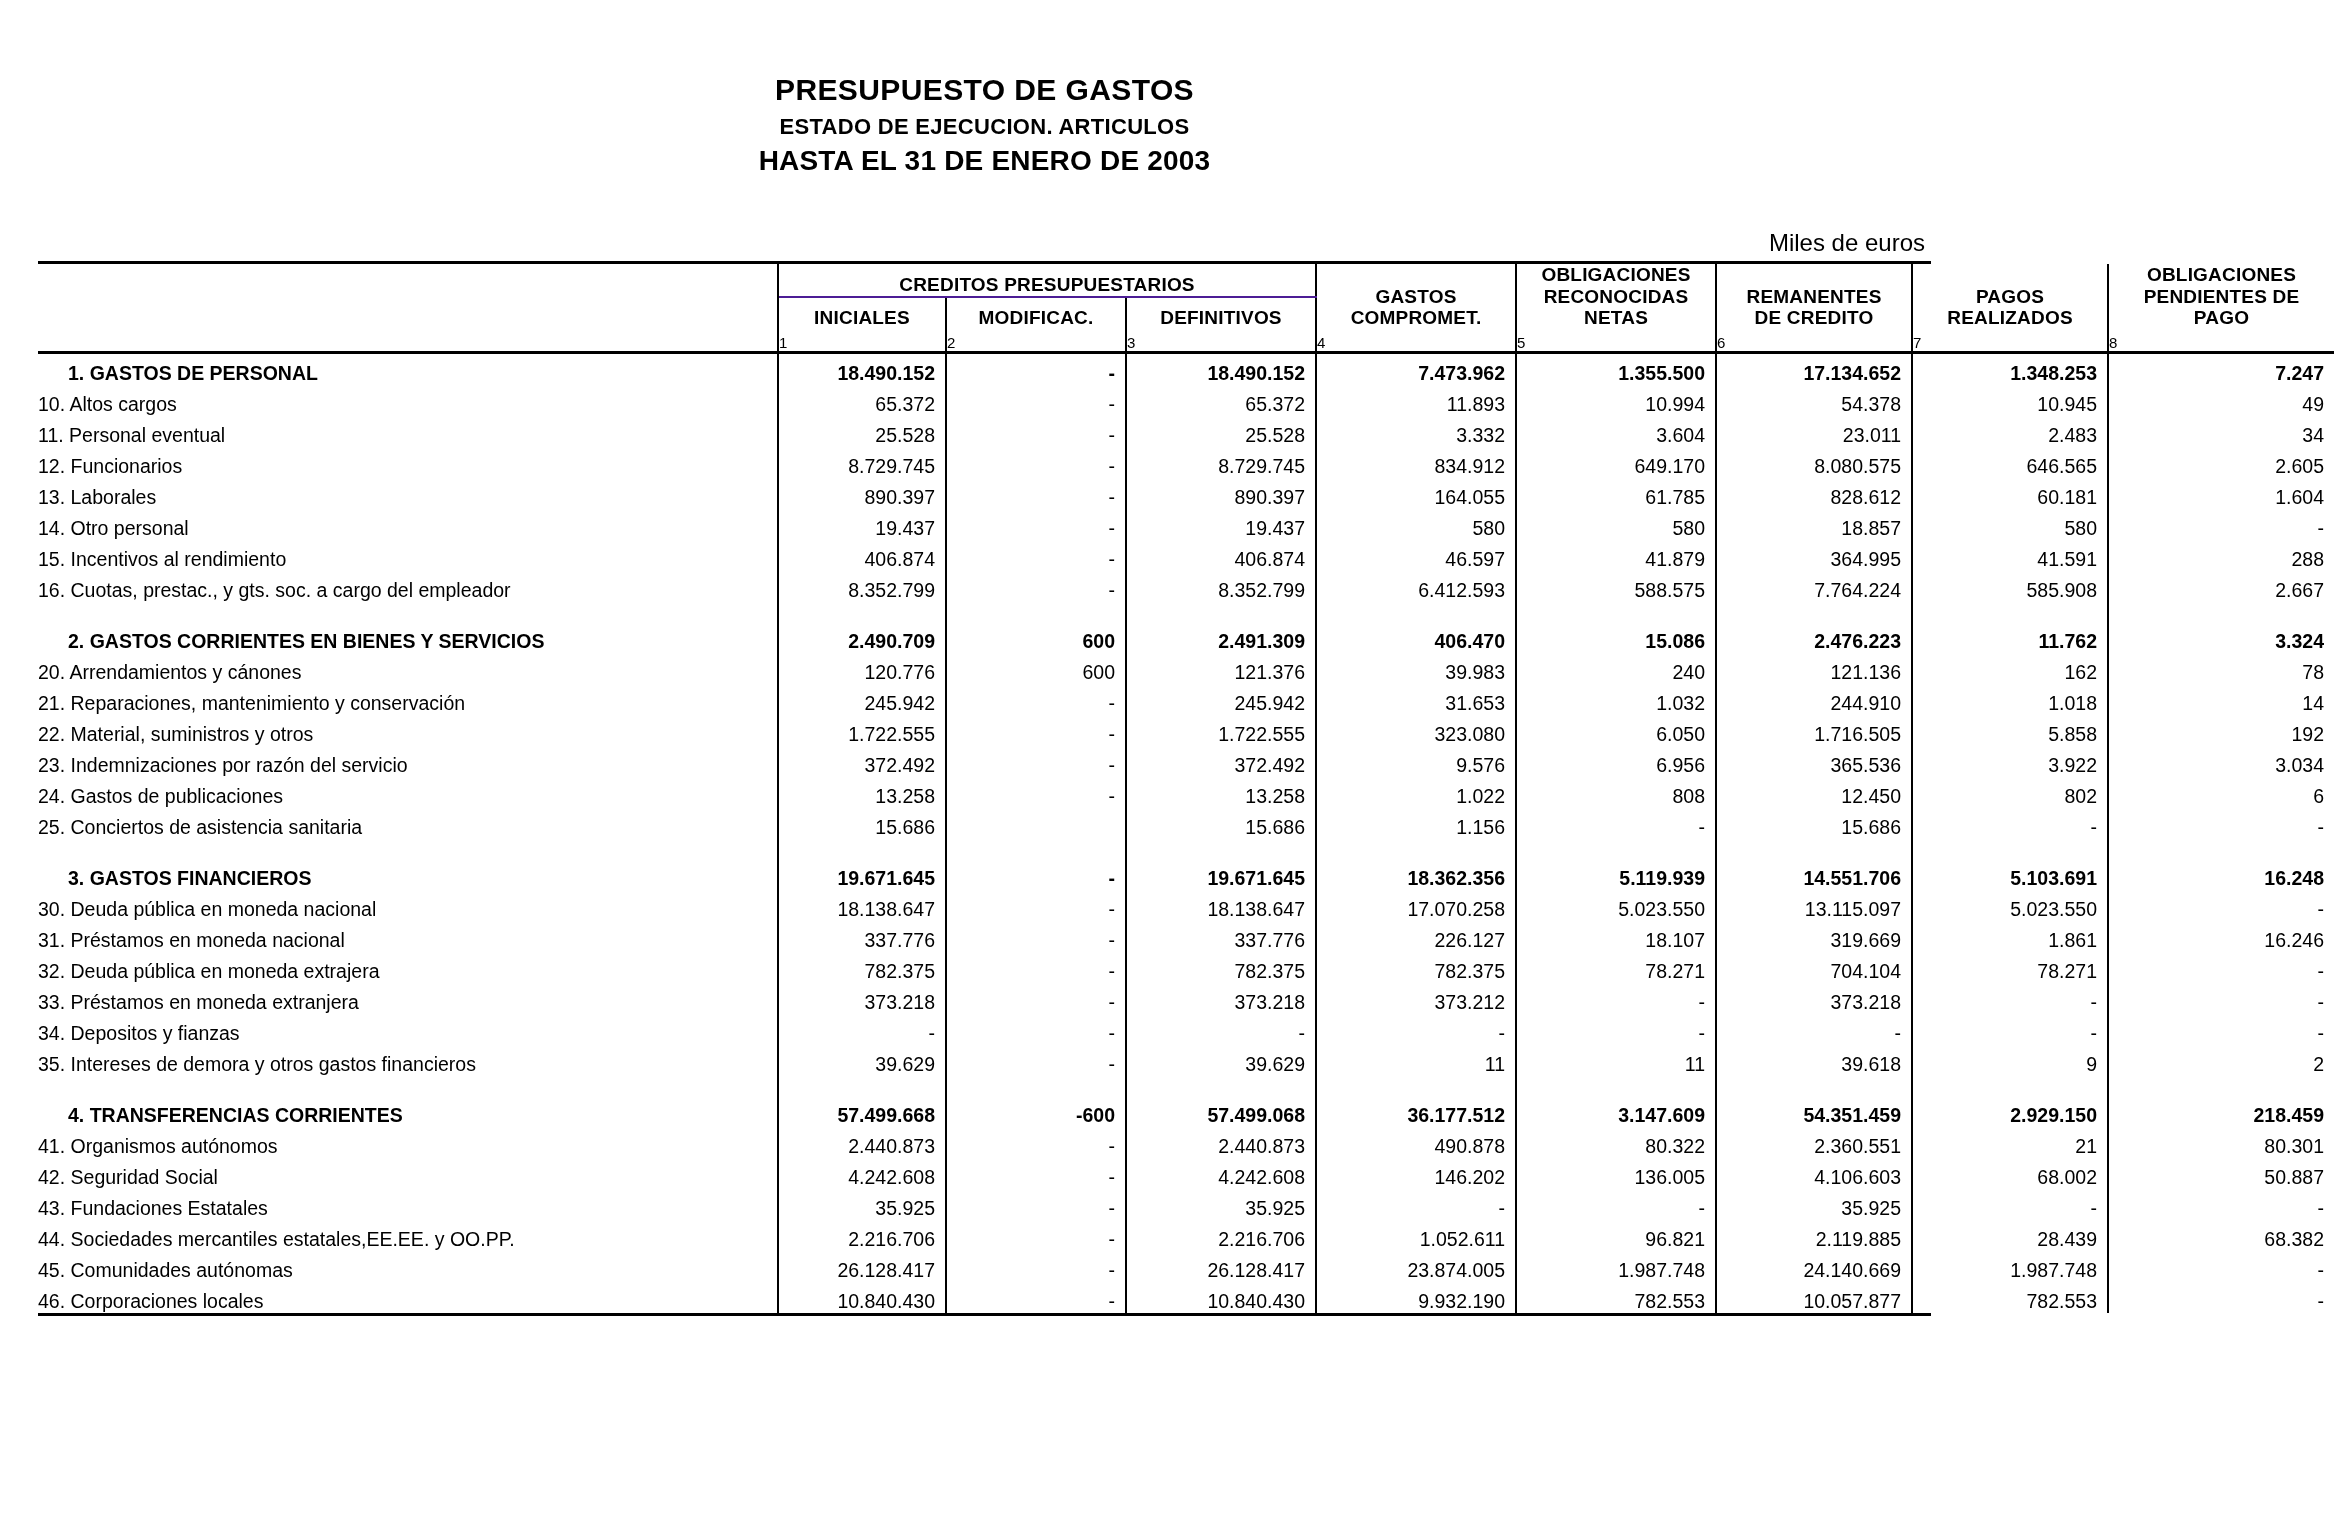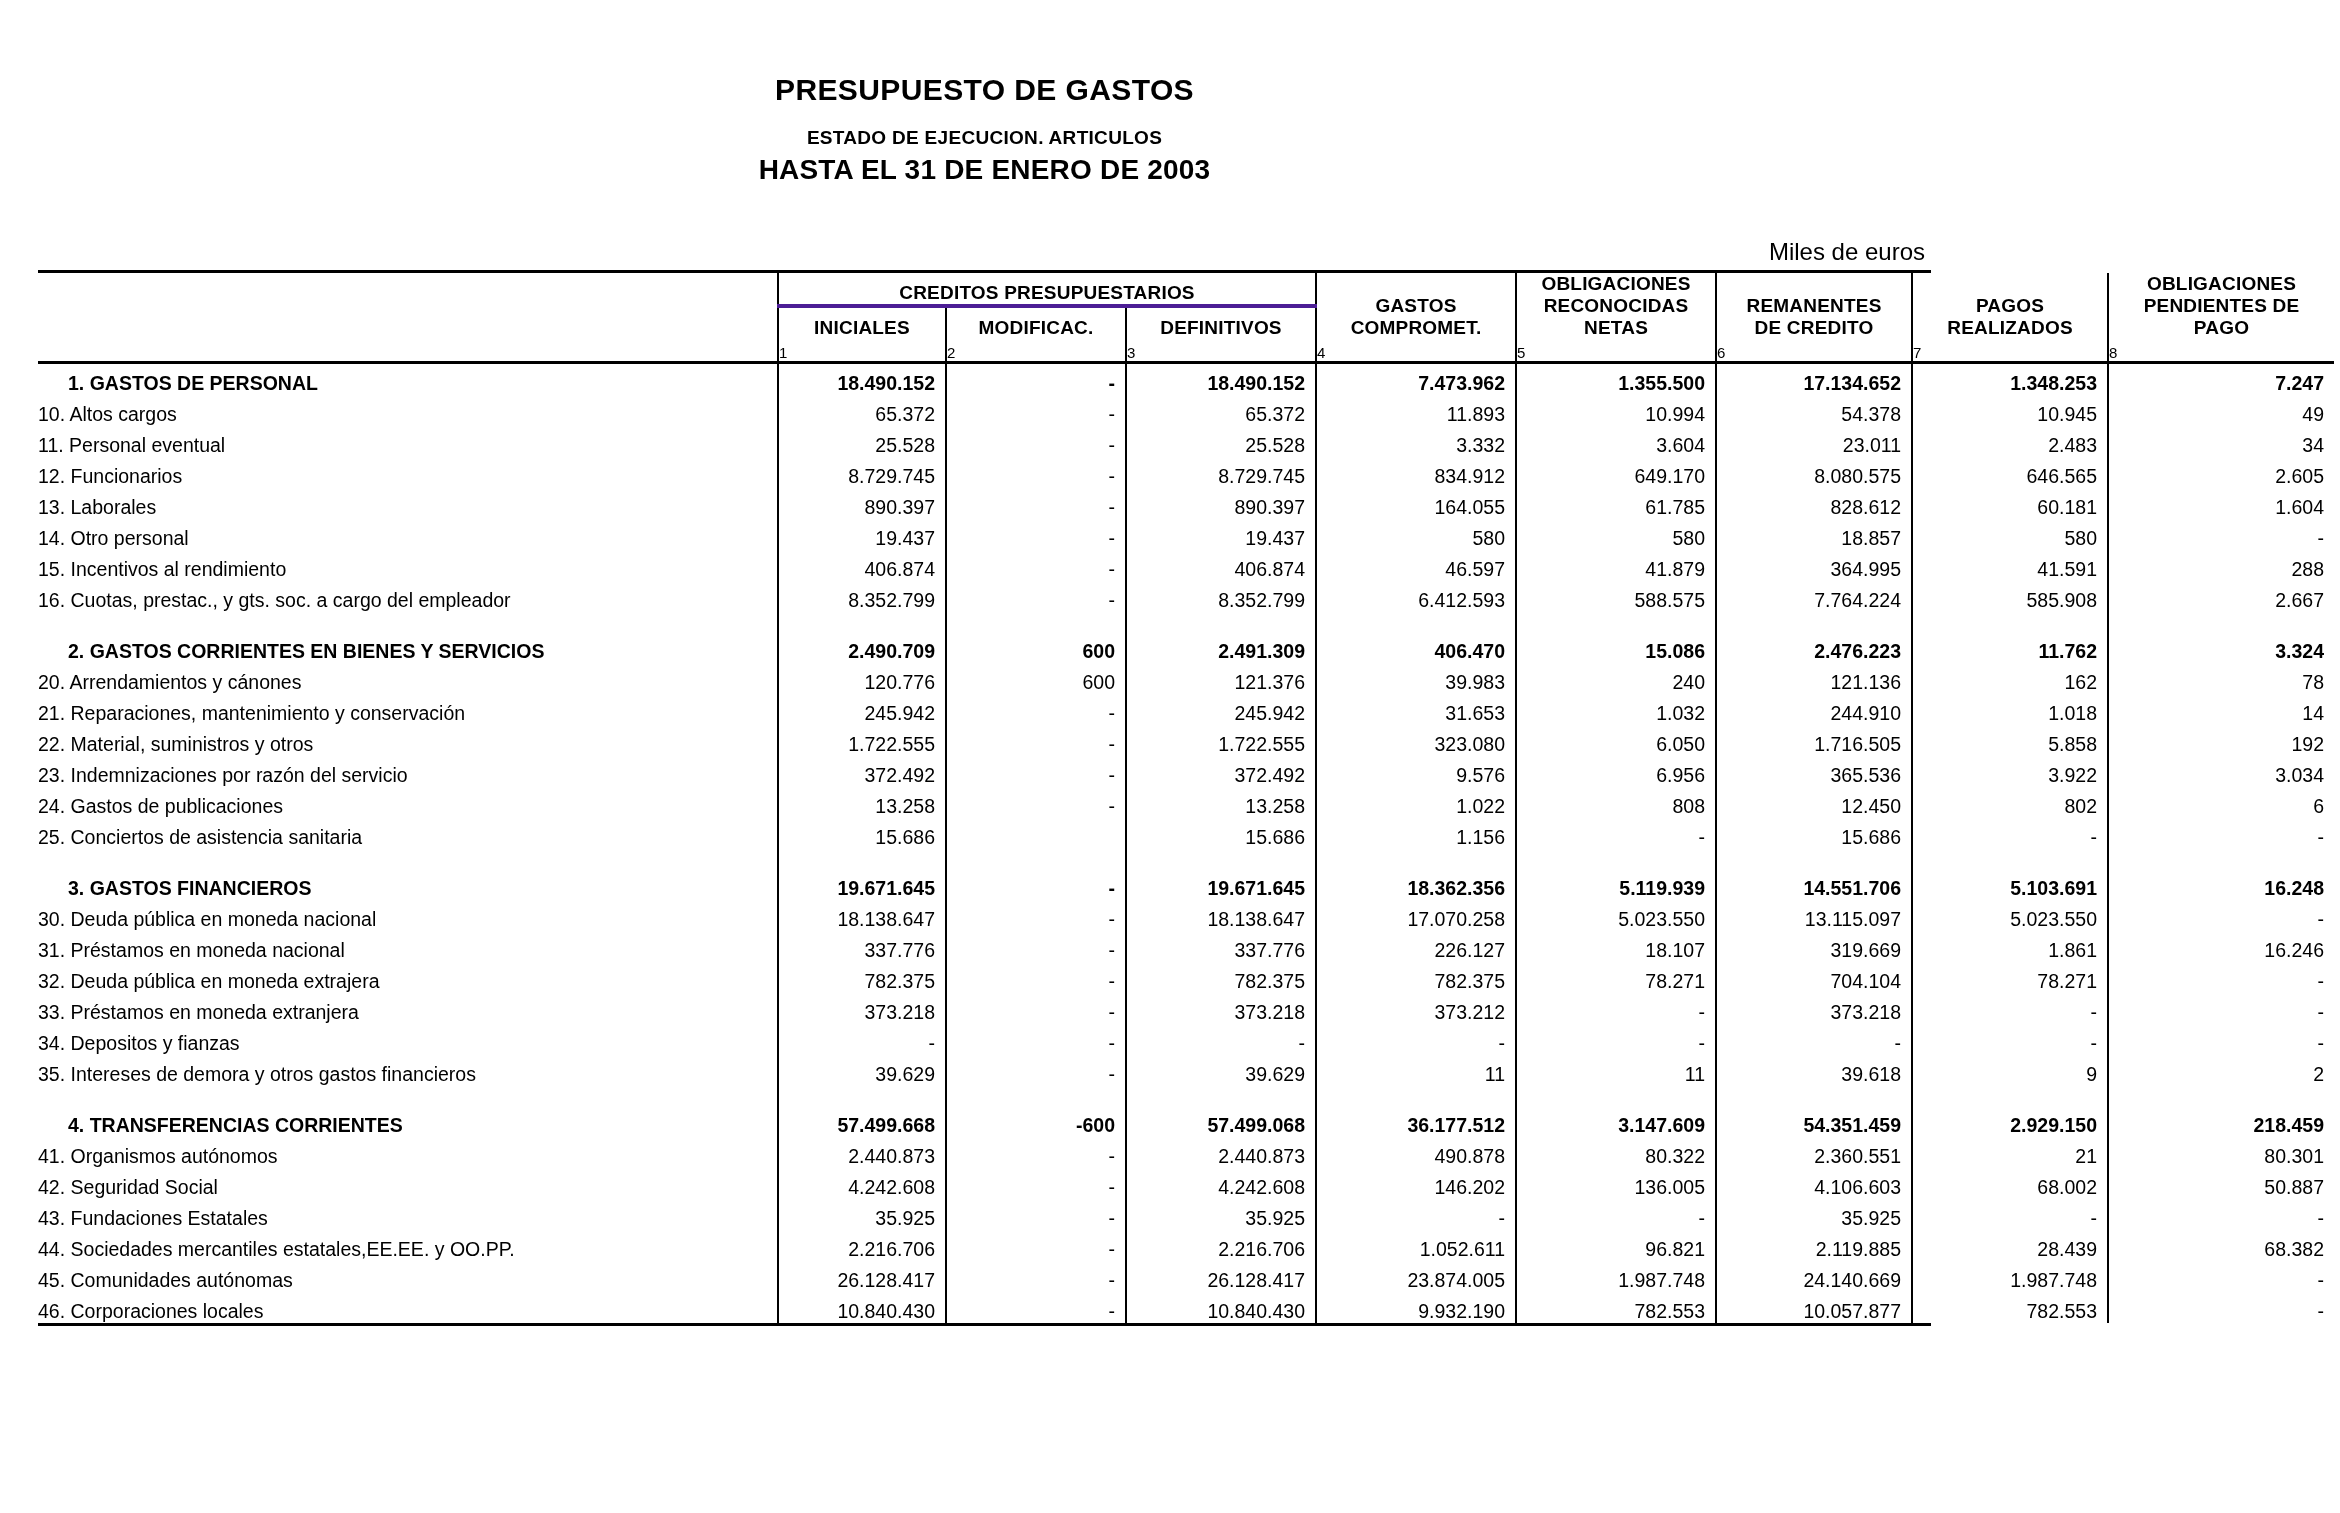--- a/index.html
+++ b/index.html
@@ -26,25 +26,25 @@
     text-align: center;
     padding-top: 56px;
   }
   .title-1 {
     font-size: 30px;
     font-weight: bold;
     letter-spacing: 0.4px;
     line-height: 1.18;
   }
   .title-2 {
-    font-size: 19px;
+    font-size: 22px;
     font-weight: bold;
     letter-spacing: 0.3px;
     line-height: 1.2;
-    margin-top: 20px;
+    margin-top: 7px;
   }
   .title-3 {
     font-size: 28px;
     font-weight: bold;
     letter-spacing: 0.2px;
     margin-top: 4px;
   }
   
   .units {
     text-align: right;
@@ -73,21 +73,21 @@
   .hdr-cell {
     text-align: center;
     font-weight: bold;
     font-size: 19px;
     letter-spacing: 0.2px;
     line-height: 1.15;
     vertical-align: middle;
     padding: 6px 4px;
   }
   .hdr-group {
-    border-bottom: 4px solid #4c1d95;
+    border-bottom: 2px solid #4c1d95;
   }
   .thick-b { border-bottom: 3px solid #000; }
 
   
   .numrow td {
     font-size: 15px;
     text-align: left;
     padding: 2px 0 2px 4px;
     height: 22px;
     vertical-align: top;

